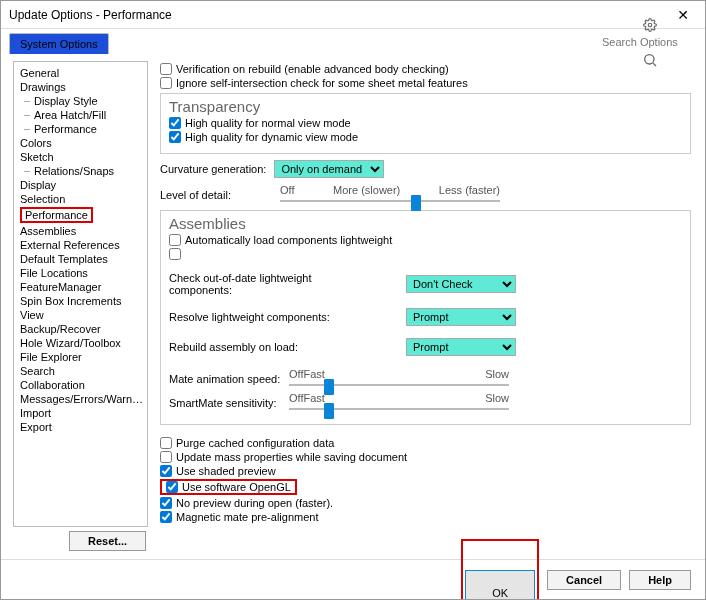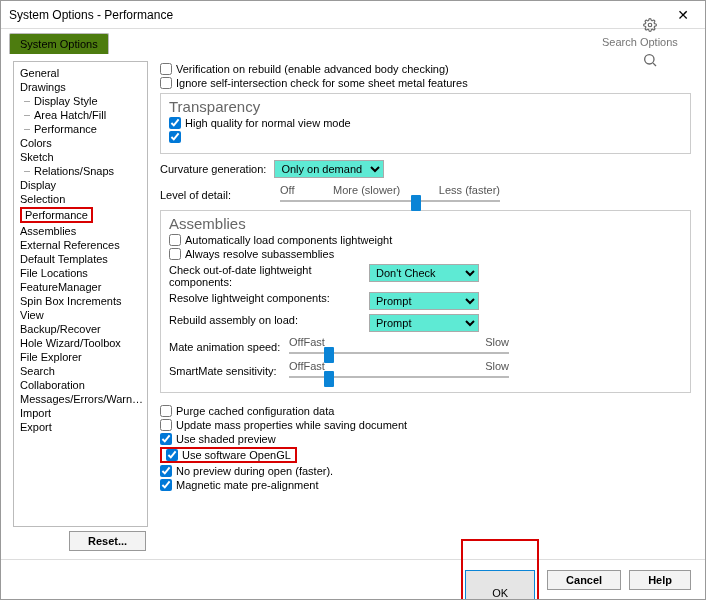--- a/index.html
+++ b/index.html
@@ -2,37 +2,37 @@
 <html><head>
 <meta charset="utf-8">
 <style>
 * { margin: 0; padding: 0; box-sizing: border-box; font-family: "Segoe UI", Tahoma, sans-serif; font-size: 11px; }
 body { background: #fff; width: 706px; height: 600px; overflow: hidden; border: 1px solid #999; display: flex; flex-direction: column; }
 .titlebar { height: 28px; display: flex; align-items: center; padding: 0 8px; border-bottom: 1px solid #ddd; }
 .titlebar .title { flex: 1; font-size: 12px; }
 .titlebar .close { width: 28px; text-align: center; font-size: 14px; cursor: pointer; }
 .toprow { height: 28px; display: flex; align-items: center; padding: 0 8px; }
 .tabs { display: flex; gap: 4px; }
-.tab { padding: 4px 10px; border: 1px solid #bbb; border-bottom: none; background: #4d7c0f; border-radius: 2px 2px 0 0; }
+.tab { padding: 4px 10px; border: 1px solid #bbb; border-bottom: none; background: #1d4ed8; border-radius: 2px 2px 0 0; }
 .search-wrap { margin-left: auto; display: flex; align-items: center; gap: 4px; flex-direction: column; }
 .search-wrap input { width: 95px; border: none; outline: none; color: #777; }
 .gear, .mag { color: #666; }
 .gear svg, .mag svg { display: block; }
 .body { flex: 1; display: flex; padding: 4px 8px 0 12px; gap: 12px; overflow: hidden; }
 .tree { width: 135px; border: 1px solid #bbb; padding: 4px 0 4px 4px; overflow-y: auto; }
 .tree .item { padding: 1px 2px; cursor: pointer; white-space: nowrap; overflow: hidden; text-overflow: ellipsis; }
 .tree .child { padding-left: 16px; position: relative; }
 .tree .child::before { content: ""; position: absolute; left: 6px; top: 50%; width: 6px; height: 1px; background: #aaa; }
 .tree .hil { border: 2px solid #d80000; display: inline-block; padding: 0 3px; }
 .content { flex: 1; overflow-y: auto; padding-right: 6px; }
 .row { display: flex; align-items: center; margin: 2px 0; }
 .chk { margin-right: 4px; accent-color: #0078d7; width: 12px; height: 12px; }
 .fieldset { border: 1px solid #ccc; padding: 4px 8px 8px 8px; margin: 4px 0; }
 .fieldset .legend { color: #666; font-size: 15px; margin-bottom: 2px; }
-.formrow { display: flex; align-items: flex-start; margin: 4px 0; }
+.formrow { display: flex; align-items: center; margin: 12px 0; gap: 37px; }
 .formrow .lbl { width: 200px; }
 select { width: 110px; padding: 1px 2px; border: 1px solid #aaa; background: #5eead4; }
 .slider-row { display: flex; align-items: center; margin: 2px 0; }
 .slider-row .slbl { width: 120px; }
 .slider { flex: 1; position: relative; max-width: 220px; }
 .slider .ticks { display: flex; justify-content: space-between; font-size: 10px; color: #555; }
 .track { height: 2px; background: #bbb; margin: 4px 0; position: relative; }
 .thumb { position: absolute; top: -5px; width: 10px; height: 16px; background: #0a84d6; border-radius: 1px; transform: translateX(-50%); }
 .reset-row { padding: 4px 0 8px 8px; }
 .btn { padding: 3px 18px; border: 1px solid #999; background: #f3f3f3; cursor: pointer; font-weight: bold; }
@@ -40,21 +40,21 @@
 .btn-ok-wrap { border: 2px solid #d80000; padding: 2px; }
 .btn-ok { border: 1px solid #0a84d6; padding: 16px 26px; background: #e5e5e5; margin-top: 27px; }
 .opengl-wrap { border: 2px solid #d80000; display: inline-flex; align-items: center; padding: 0 4px; }
 .curv-row { display: flex; align-items: center; margin: 6px 0; }
 .curv-row .clbl { margin-right: 8px; }
 </style>
 </head>
 <body>
 
 <div class="titlebar">
-  <div class="title">System Options - Performance</div>
+  <div class="title">Update Options - Performance</div>
   <div class="close">✕</div>
 </div>
 
 <div class="toprow">
   <div class="tabs">
     <div class="tab">System Options</div>
   </div>
   <div class="search-wrap">
     <span class="gear">
       <svg width="14" height="14" viewBox="0 0 24 24" fill="none" stroke="currentColor" stroke-width="2">
@@ -113,20 +113,21 @@
       </div>
 
     <div class="fieldset">
       <div class="legend">Transparency</div>
       <div class="row">
           <input type="checkbox" class="chk" checked="" style="">
           <span>High quality for normal view mode</span>
         </div>
       <div class="row">
           <input type="checkbox" class="chk" checked="" style="">
+          <span>High quality for dynamic view mode</span>
         </div>
     </div>
 
     <div class="curv-row">
       <span class="clbl">Curvature generation:</span>
       <select><option>Only on demand</option></select>
     </div>
 
     <div class="slider-row">
       <div class="slbl">Level of detail:</div>
@@ -143,21 +144,20 @@
     </div>
 
     <div class="fieldset">
       <div class="legend">Assemblies</div>
       <div class="row">
           <input type="checkbox" class="chk" style="">
           <span>Automatically load components lightweight</span>
         </div>
       <div class="row">
           <input type="checkbox" class="chk" style="">
-          <span>Always resolve subassemblies</span>
         </div>
 
       <div class="formrow">
           <div class="lbl">Check out-of-date lightweight components:</div>
           <select><option>Don't Check</option></select>
         </div>
       <div class="formrow">
           <div class="lbl">Resolve lightweight components:</div>
           <select><option>Prompt</option></select>
         </div>

